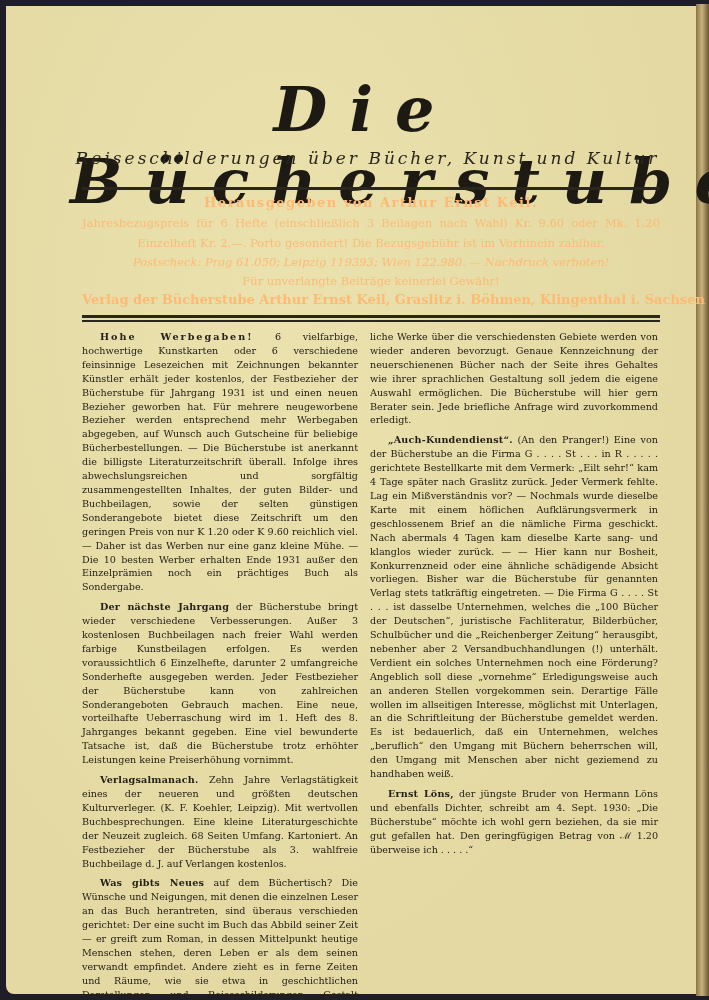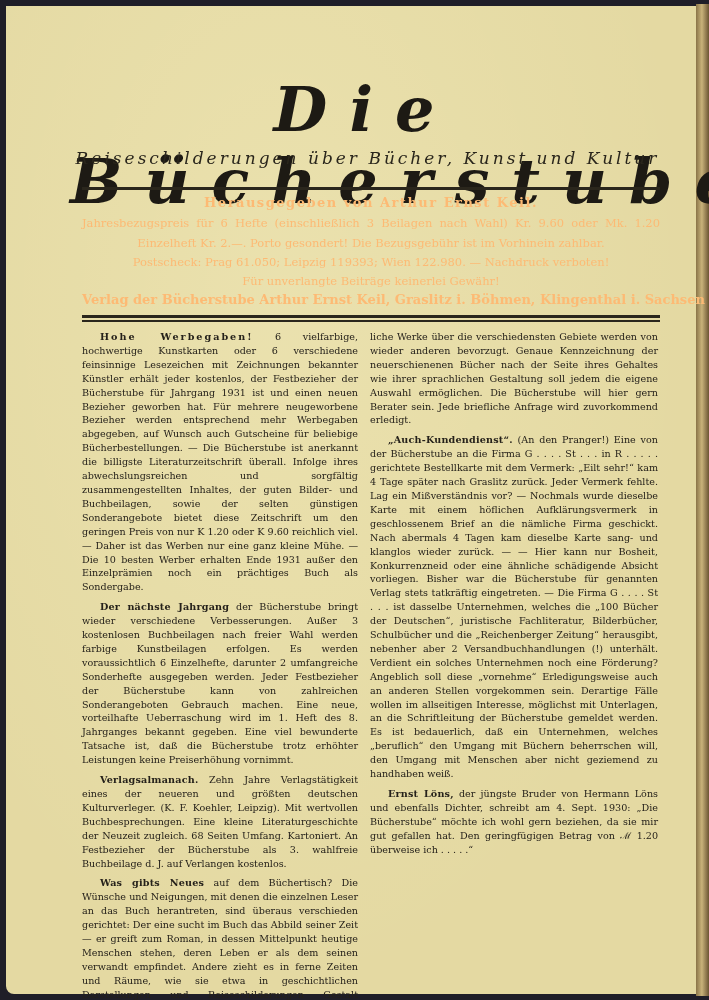--- a/index.html
+++ b/index.html
@@ -23,21 +23,21 @@
     position:absolute; left:75px; top:148px; width:585px; text-align:center;
     font-family:"DejaVu Serif", serif; font-size:17px; letter-spacing:3px;
     color:#2a261c; font-style:italic;
   }
   .rule-top { position:absolute; left:82px; top:187px; width:578px; height:3px; background:#2a261c; }
   .hdr { position:absolute; left:82px; width:578px; text-align:center;
     font-family:"DejaVu Serif", serif; color:#fdba74; font-size:11.5px; white-space:nowrap; }
   .hdr.editor { top:195px; font-size:13px; font-weight:bold; letter-spacing:1.5px; }
   .hdr.l1 { top:216px; text-align:justify; text-align-last:justify; }
   .hdr.l2 { top:236px; }
-  .hdr.l3 { top:255px; }
+  .hdr.l3 { top:255px;font-style:italic; }
   .hdr.l4 { top:274px; }
   .hdr.pub { top:292px; font-weight:bold; font-size:13px; text-align:justify; text-align-last:justify; }
   .rule-double1 { position:absolute; left:82px; top:315px; width:578px; height:3px; background:#2a261c; }
   .rule-double2 { position:absolute; left:82px; top:320px; width:578px; height:1.5px; background:#2a261c; }
   .col {
     position:absolute; top:330px; width:276px;
     font-family:"DejaVu Serif", serif; font-size:9.6px; line-height:13.9px;
     color:#25211a; text-align:justify; hyphens:auto;
   }
   .col.left { left:82px; }

